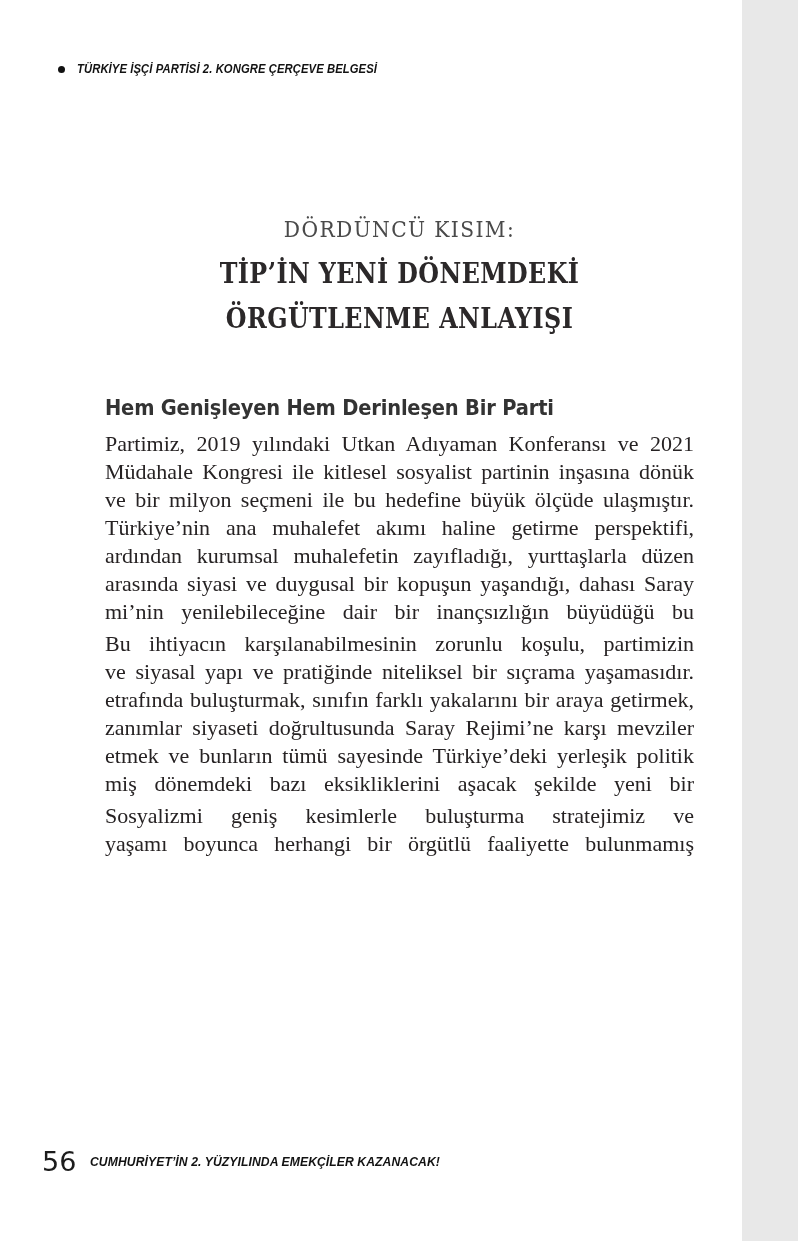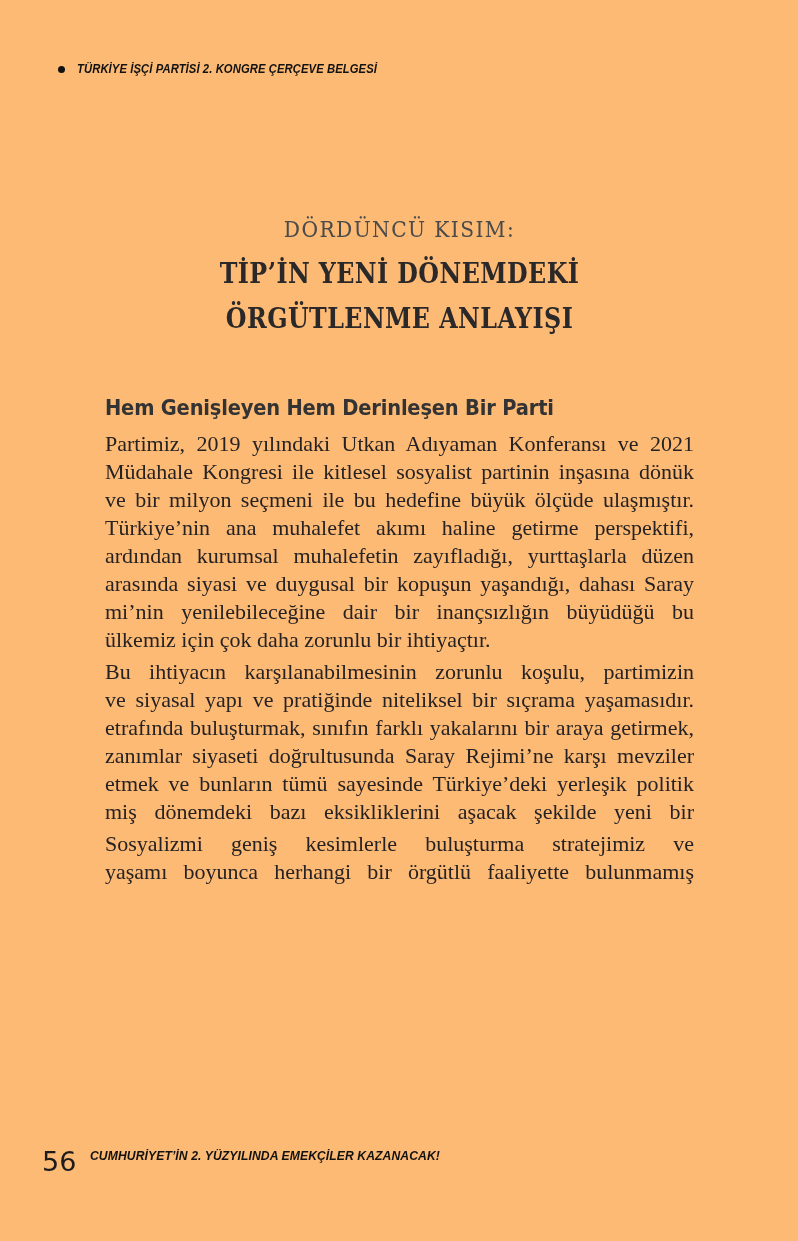--- a/index.html
+++ b/index.html
@@ -1,20 +1,20 @@
 <!DOCTYPE html>
 <html><head>
 <meta charset="utf-8">
 <style>
   html, body { margin: 0; padding: 0; background: #e8e8e8; }
   .page {
     position: relative;
-    width: 798px;
+    width: 742px;
     height: 1241px;
-    background: #fdba74;
+    background: #ffffff;
     overflow: hidden;
     font-family: "Liberation Serif", serif;
     color: #231f20;
   }
 
   
   .runhead {
     position: absolute;
     left: 58px;
     top: 62px;
@@ -105,20 +105,21 @@
     white-space: normal;
   }
   .pline.end { text-align-last: left; }
 
   
   .footer {
     position: absolute;
     left: 42px;
     top: 1148px;
     display: flex;
+    align-items: center;
     gap: 14px;
   }
   .pagenum {
     font-family: "DejaVu Sans", sans-serif;
     font-weight: 400;
     font-size: 27px;
     color: #1c1c1c;
     line-height: 1;
   }
   .footer .slogan { font-size: 13.5px; }
@@ -145,21 +146,20 @@
   <div class="bodytext">
 
     <div class="para">
       <div class="pline">Partimiz, 2019 yılındaki Utkan Adıyaman Konferansı ve 2021 yılındaki</div>
       <div class="pline">Müdahale Kongresi ile kitlesel sosyalist partinin inşasına dönük hedefi</div>
       <div class="pline">ve bir milyon seçmeni ile bu hedefine büyük ölçüde ulaşmıştır. Seçim-</div>
       <div class="pline">Türkiye’nin ana muhalefet akımı haline getirme perspektifi, seçimlerin</div>
       <div class="pline">ardından kurumsal muhalefetin zayıfladığı, yurttaşlarla düzen siyaseti</div>
       <div class="pline">arasında siyasi ve duygusal bir kopuşun yaşandığı, dahası Saray Reji-</div>
       <div class="pline">mi’nin yenilebileceğine dair bir inançsızlığın büyüdüğü bu ortamda</div>
-      <div class="pline end">ülkemiz için çok daha zorunlu bir ihtiyaçtır.</div>
     </div>
 
     <div class="para">
       <div class="pline">Bu ihtiyacın karşılanabilmesinin zorunlu koşulu, partimizin örgütsel</div>
       <div class="pline">ve siyasal yapı ve pratiğinde niteliksel bir sıçrama yaşamasıdır. Eğer</div>
       <div class="pline">etrafında buluşturmak, sınıfın farklı yakalarını bir araya getirmek, ka-</div>
       <div class="pline">zanımlar siyaseti doğrultusunda Saray Rejimi’ne karşı mevziler elde</div>
       <div class="pline">etmek ve bunların tümü sayesinde Türkiye’deki yerleşik politik koordi-</div>
       <div class="pline">miş dönemdeki bazı eksikliklerini aşacak şekilde yeni bir örgütlenme</div>
     </div>

